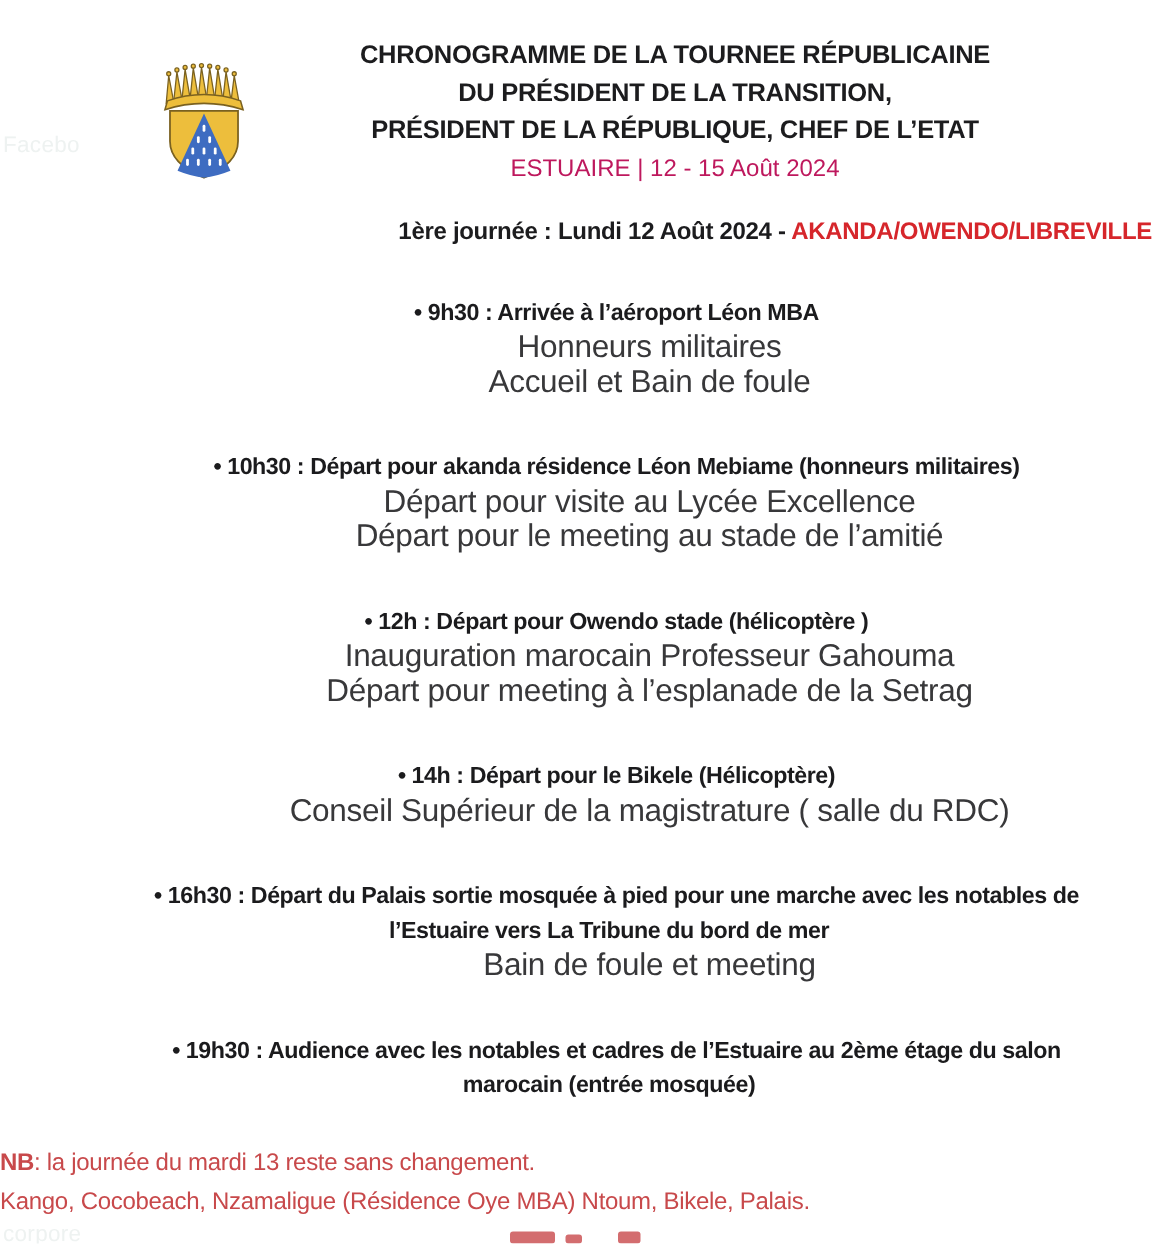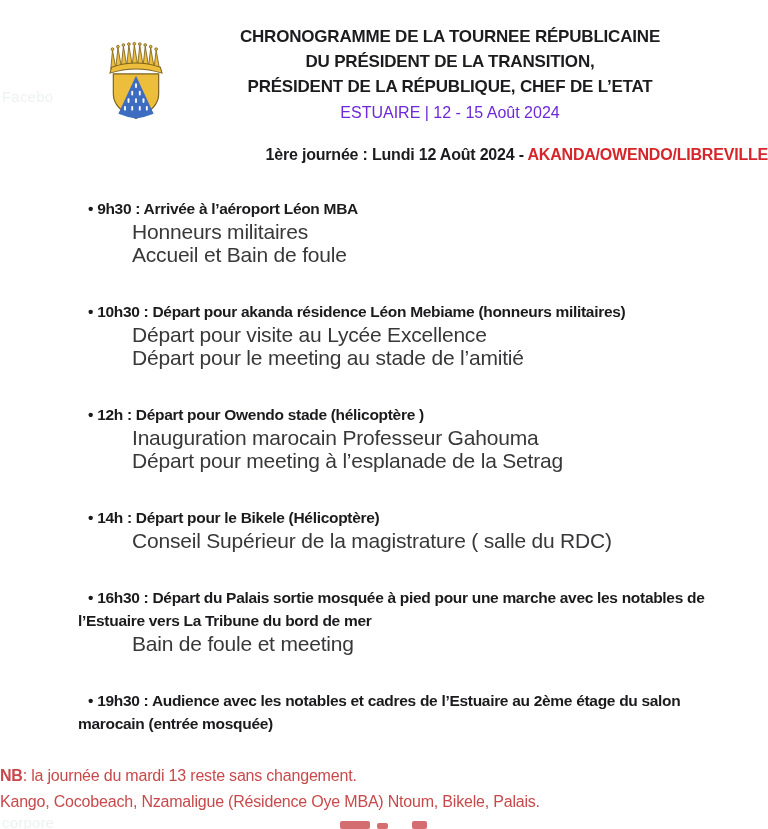--- a/index.html
+++ b/index.html
@@ -19,28 +19,28 @@
 
   
   .wm{position:absolute;color:var(--watermark);font-size:15px;font-weight:400;letter-spacing:.2px;}
   .wm-top{left:2px;top:88px;}
   .wm-bottom{left:2px;top:814px;}
 
   
   .emblem{position:absolute;left:94px;top:36px;width:84px;height:86px;}
   .title-block{position:absolute;left:140px;top:24px;width:620px;text-align:center;color:var(--ink);}
   .title-line{font-weight:700;font-size:17px;line-height:25px;letter-spacing:-.2px;}
-  .subtitle{font-weight:400;font-size:16px;line-height:21px;margin-top:3px;color:#6d28d9;}
+  .subtitle{font-weight:400;font-size:16px;line-height:21px;margin-top:3px;color:#be185d;}
 
   
   .day-heading{position:absolute;left:0;top:146px;width:768px;text-align:right;font-weight:700;font-size:16px;letter-spacing:-.2px;color:var(--ink);}
   .day-heading .red{color:var(--accent-red);}
 
   
-  .schedule{position:absolute;left:78px;top:197px;width:656px;color:var(--ink);}
+  .schedule{position:absolute;left:78px;top:197px;width:656px;color:var(--ink);text-align:center;}
   .section{margin-bottom:34px;}
   .section .head{font-weight:700;font-size:15.5px;line-height:23px;letter-spacing:-.3px;text-indent:10px;color:#1b1b1d;}
   .section .detail{font-weight:400;font-size:21px;line-height:23px;letter-spacing:-.2px;margin-left:54px;color:var(--ink-soft);}
 
   
   .note{position:absolute;left:0;top:763px;width:768px;text-align:left;color:var(--note-red);font-size:16px;line-height:26px;letter-spacing:-.2px;}
   .note .nb{font-weight:700;}
 
   
   .cutoff{position:absolute;top:820px;left:0;width:768px;height:9px;}

